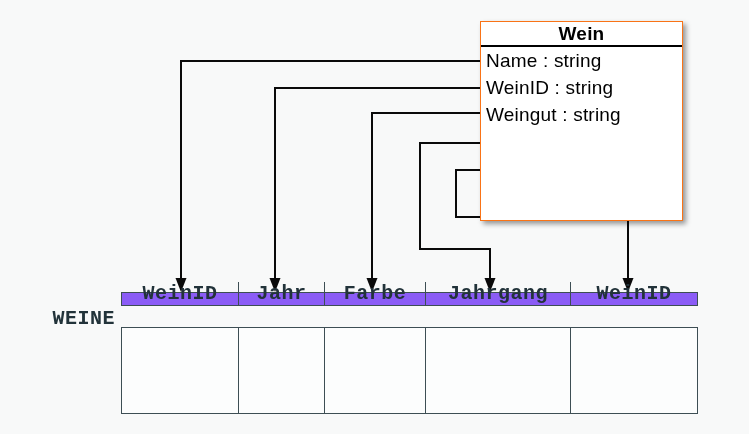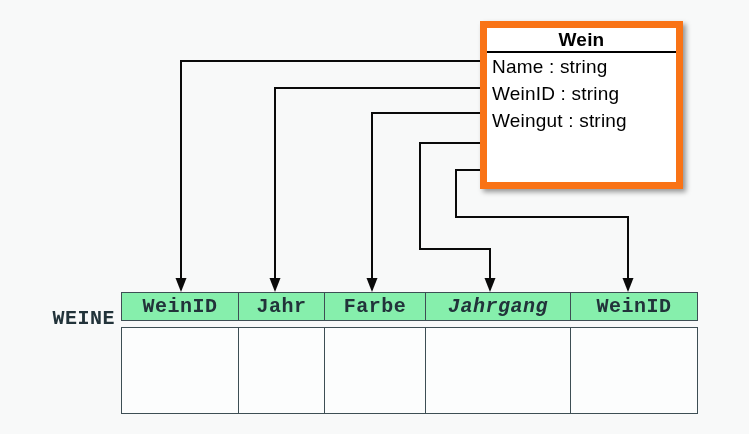--- a/index.html
+++ b/index.html
@@ -9,24 +9,24 @@
     font-family:"Liberation Sans", sans-serif;
     overflow:hidden;
   }
   .stage{position:relative;width:749px;height:434px;background:#f8f9f9;}
 
   
   .connectors{position:absolute;left:0;top:0;width:749px;height:434px;}
 
   
   .class-box{
-    position:absolute;left:480px;top:21px;width:203px;height:168px;
+    position:absolute;left:480px;top:21px;width:203px;height:200px;
     box-sizing:border-box;
     background:#ffffff;
-    border:7px solid #f97316;
+    border:1px solid #f97316;
     box-shadow:3px 3px 5px rgba(0,0,0,0.40);
   }
   .class-title{
     box-sizing:border-box;height:25px;line-height:23px;
     border-bottom:2px solid #000000;
     text-align:center;font-weight:bold;font-size:19px;color:#000;
     letter-spacing:0.2px;
   }
   .class-attrs{padding:0;}
   .class-attr{
@@ -35,37 +35,38 @@
   }
 
   
   .table-label{
     position:absolute;left:28px;top:304px;width:87px;height:29px;
     line-height:29px;text-align:right;
     font-family:"Liberation Mono", monospace;font-weight:bold;font-size:20px;
     letter-spacing:0.5px;color:#22333a;
   }
   .thead{
-    position:absolute;left:121px;top:292px;width:577px;height:29px;
-    box-sizing:border-box;border:1.5px solid #3d4e54;background:#86efac;
+    position:absolute;left:121px;top:292px;width:577px;height:14px;
+    box-sizing:border-box;border:1.5px solid #3d4e54;background:#8b5cf6;
     display:flex;
+    align-items:flex-end;
   }
   .tbody{
     position:absolute;left:121px;top:327px;width:577px;height:87px;
     box-sizing:border-box;border:1.5px solid #3d4e54;background:#fcfdfd;
     display:flex;
   }
   .cell{
     box-sizing:border-box;border-left:1.5px solid #3d4e54;
     display:flex;align-items:center;justify-content:center;
     font-family:"Liberation Mono", monospace;font-weight:bold;font-size:20px;
     letter-spacing:0.5px;color:#22333a;white-space:nowrap;overflow:hidden;
   }
   .cell:first-child{border-left:none;}
-  .c0{width:116px;} .c1{width:86px;} .c2{width:101px;} .c3{width:145px;font-style:italic;} .c4{flex:1;}
+  .c0{width:116px;} .c1{width:86px;} .c2{width:101px;} .c3{width:145px;} .c4{flex:1;}
 </style>
 </head>
 <body>
 
 <div class="stage">
 
   <svg class="connectors" viewBox="0 0 749 434" xmlns="http://www.w3.org/2000/svg">
     <g stroke="#0a0a0a" stroke-width="2" fill="none">
       <path d="M480,61 H181 V279"></path>
       <polygon points="175.5,278 186.5,278 181,292" fill="#0a0a0a" stroke="none"></polygon>

